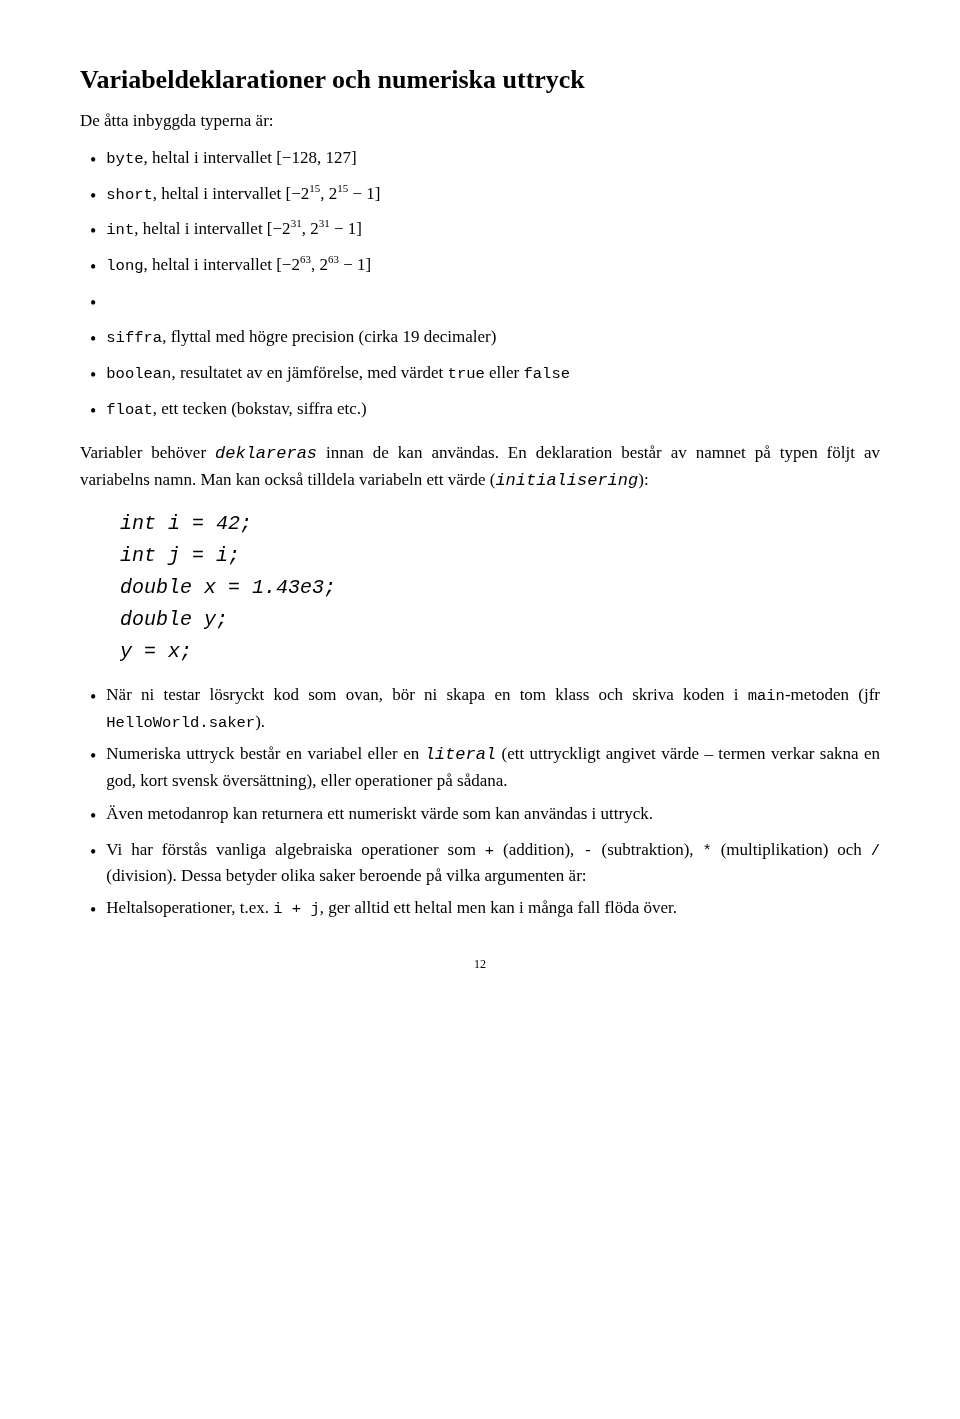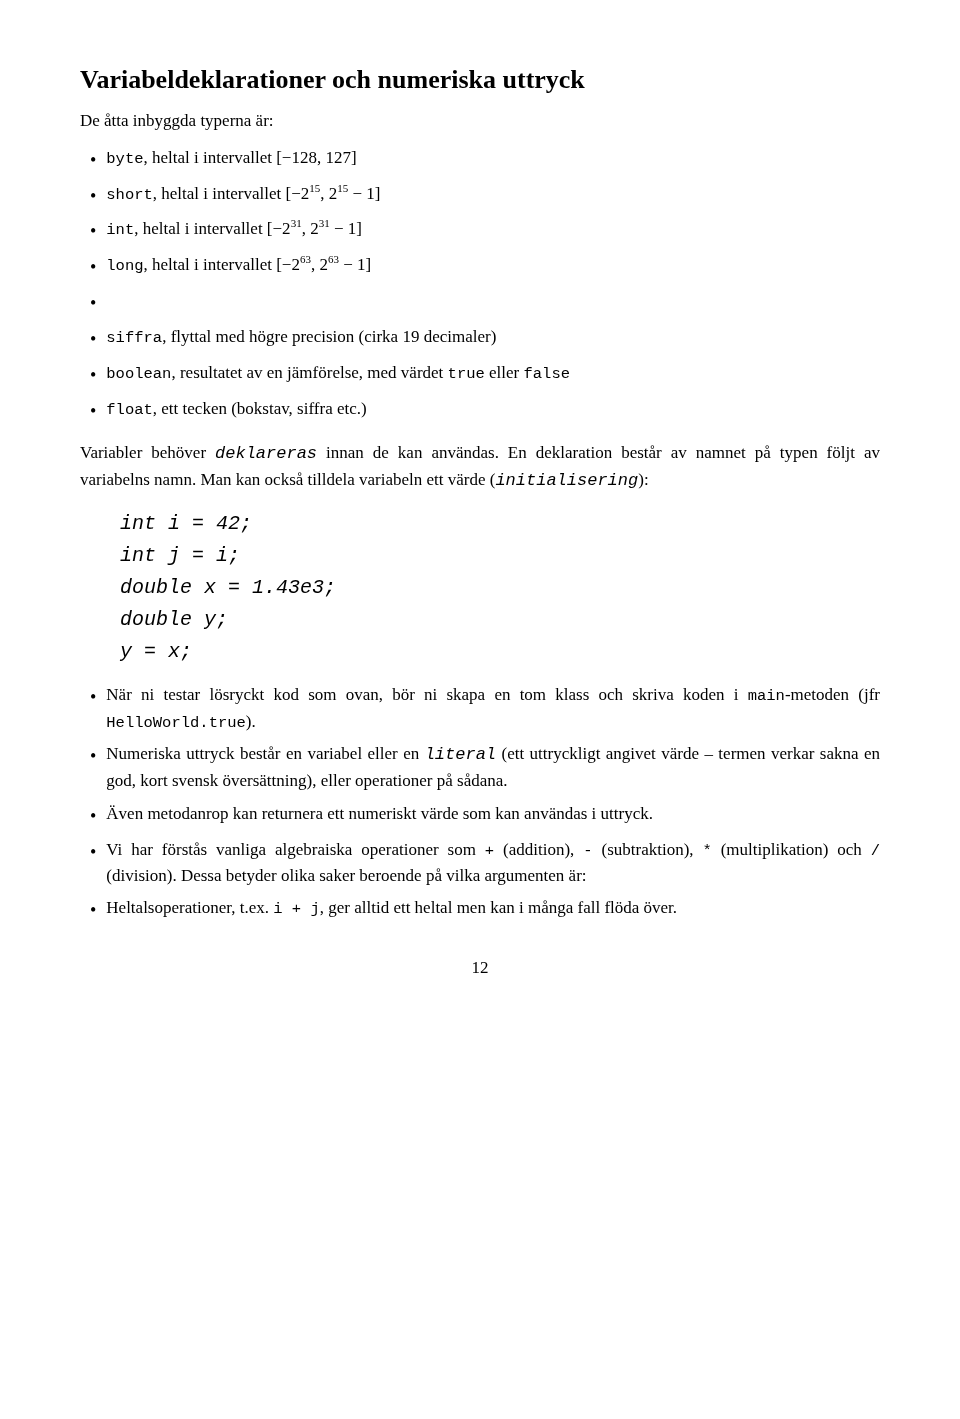--- a/index.html
+++ b/index.html
@@ -70,21 +70,21 @@
 
     sup {
       font-size: 11px;
       vertical-align: super;
       line-height: 0;
     }
 
     .page-number {
       text-align: center;
       margin-top: 30px;
-      font-size: 17px;
+      font-size: 12px;
     }
 
     .section-para {
       margin-bottom: 12px;
       text-align: justify;
     }
   </style>
 </head>
 <body>
 
@@ -147,21 +147,21 @@
 <div class="code-block">int i = 42;
 int j = i;
 double x = 1.43e3;
 double y;
 y = x;</div>
 
 <ul class="bullet-list">
   <li>
     <span class="bullet">•</span>
     <span class="bullet-content">
-      När ni testar lösryckt kod som ovan, bör ni skapa en tom klass och skriva koden i <code class="mono">main</code>-metoden (jfr <code class="mono">HelloWorld.true</code>).
+      När ni testar lösryckt kod som ovan, bör ni skapa en tom klass och skriva koden i <code class="mono">main</code>-metoden (jfr <code class="mono">HelloWorld.saker</code>).
     </span>
   </li>
   <li>
     <span class="bullet">•</span>
     <span class="bullet-content">
       Numeriska uttryck består en variabel eller en <span class="italic">literal</span> (ett uttryckligt angivet värde – termen verkar sakna en god, kort svensk översättning), eller operationer på sådana.
     </span>
   </li>
   <li>
     <span class="bullet">•</span>

